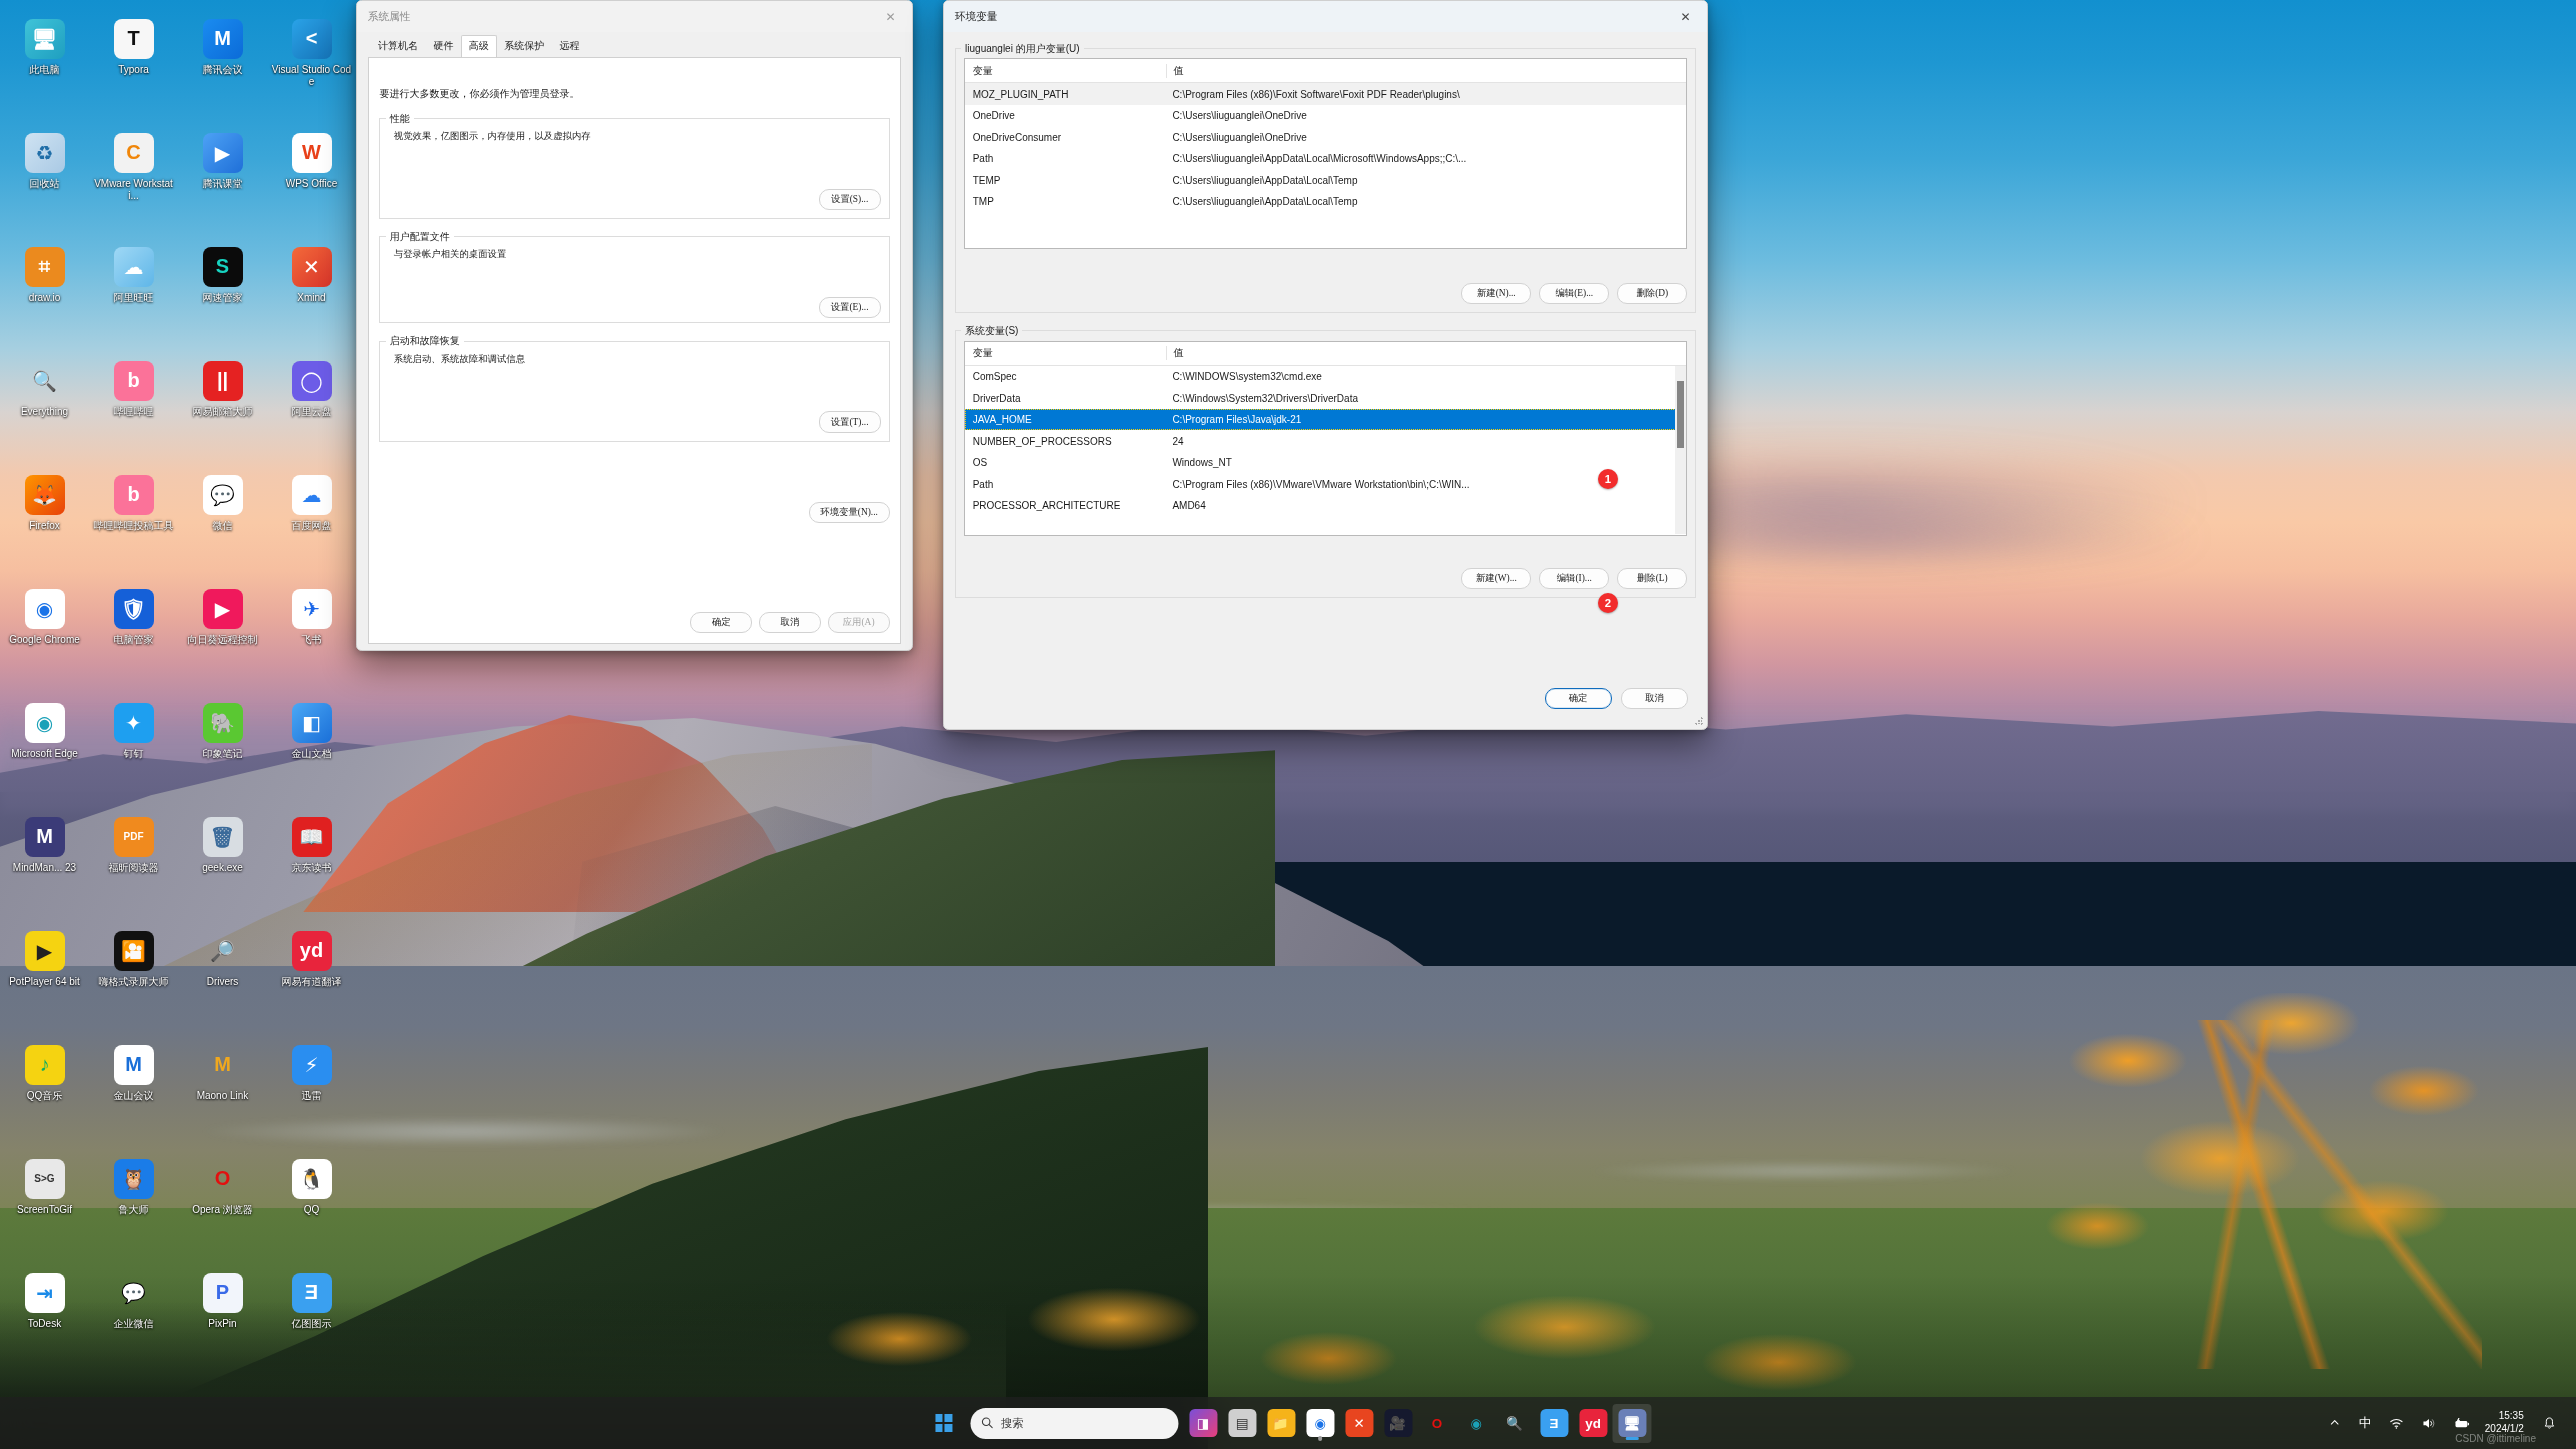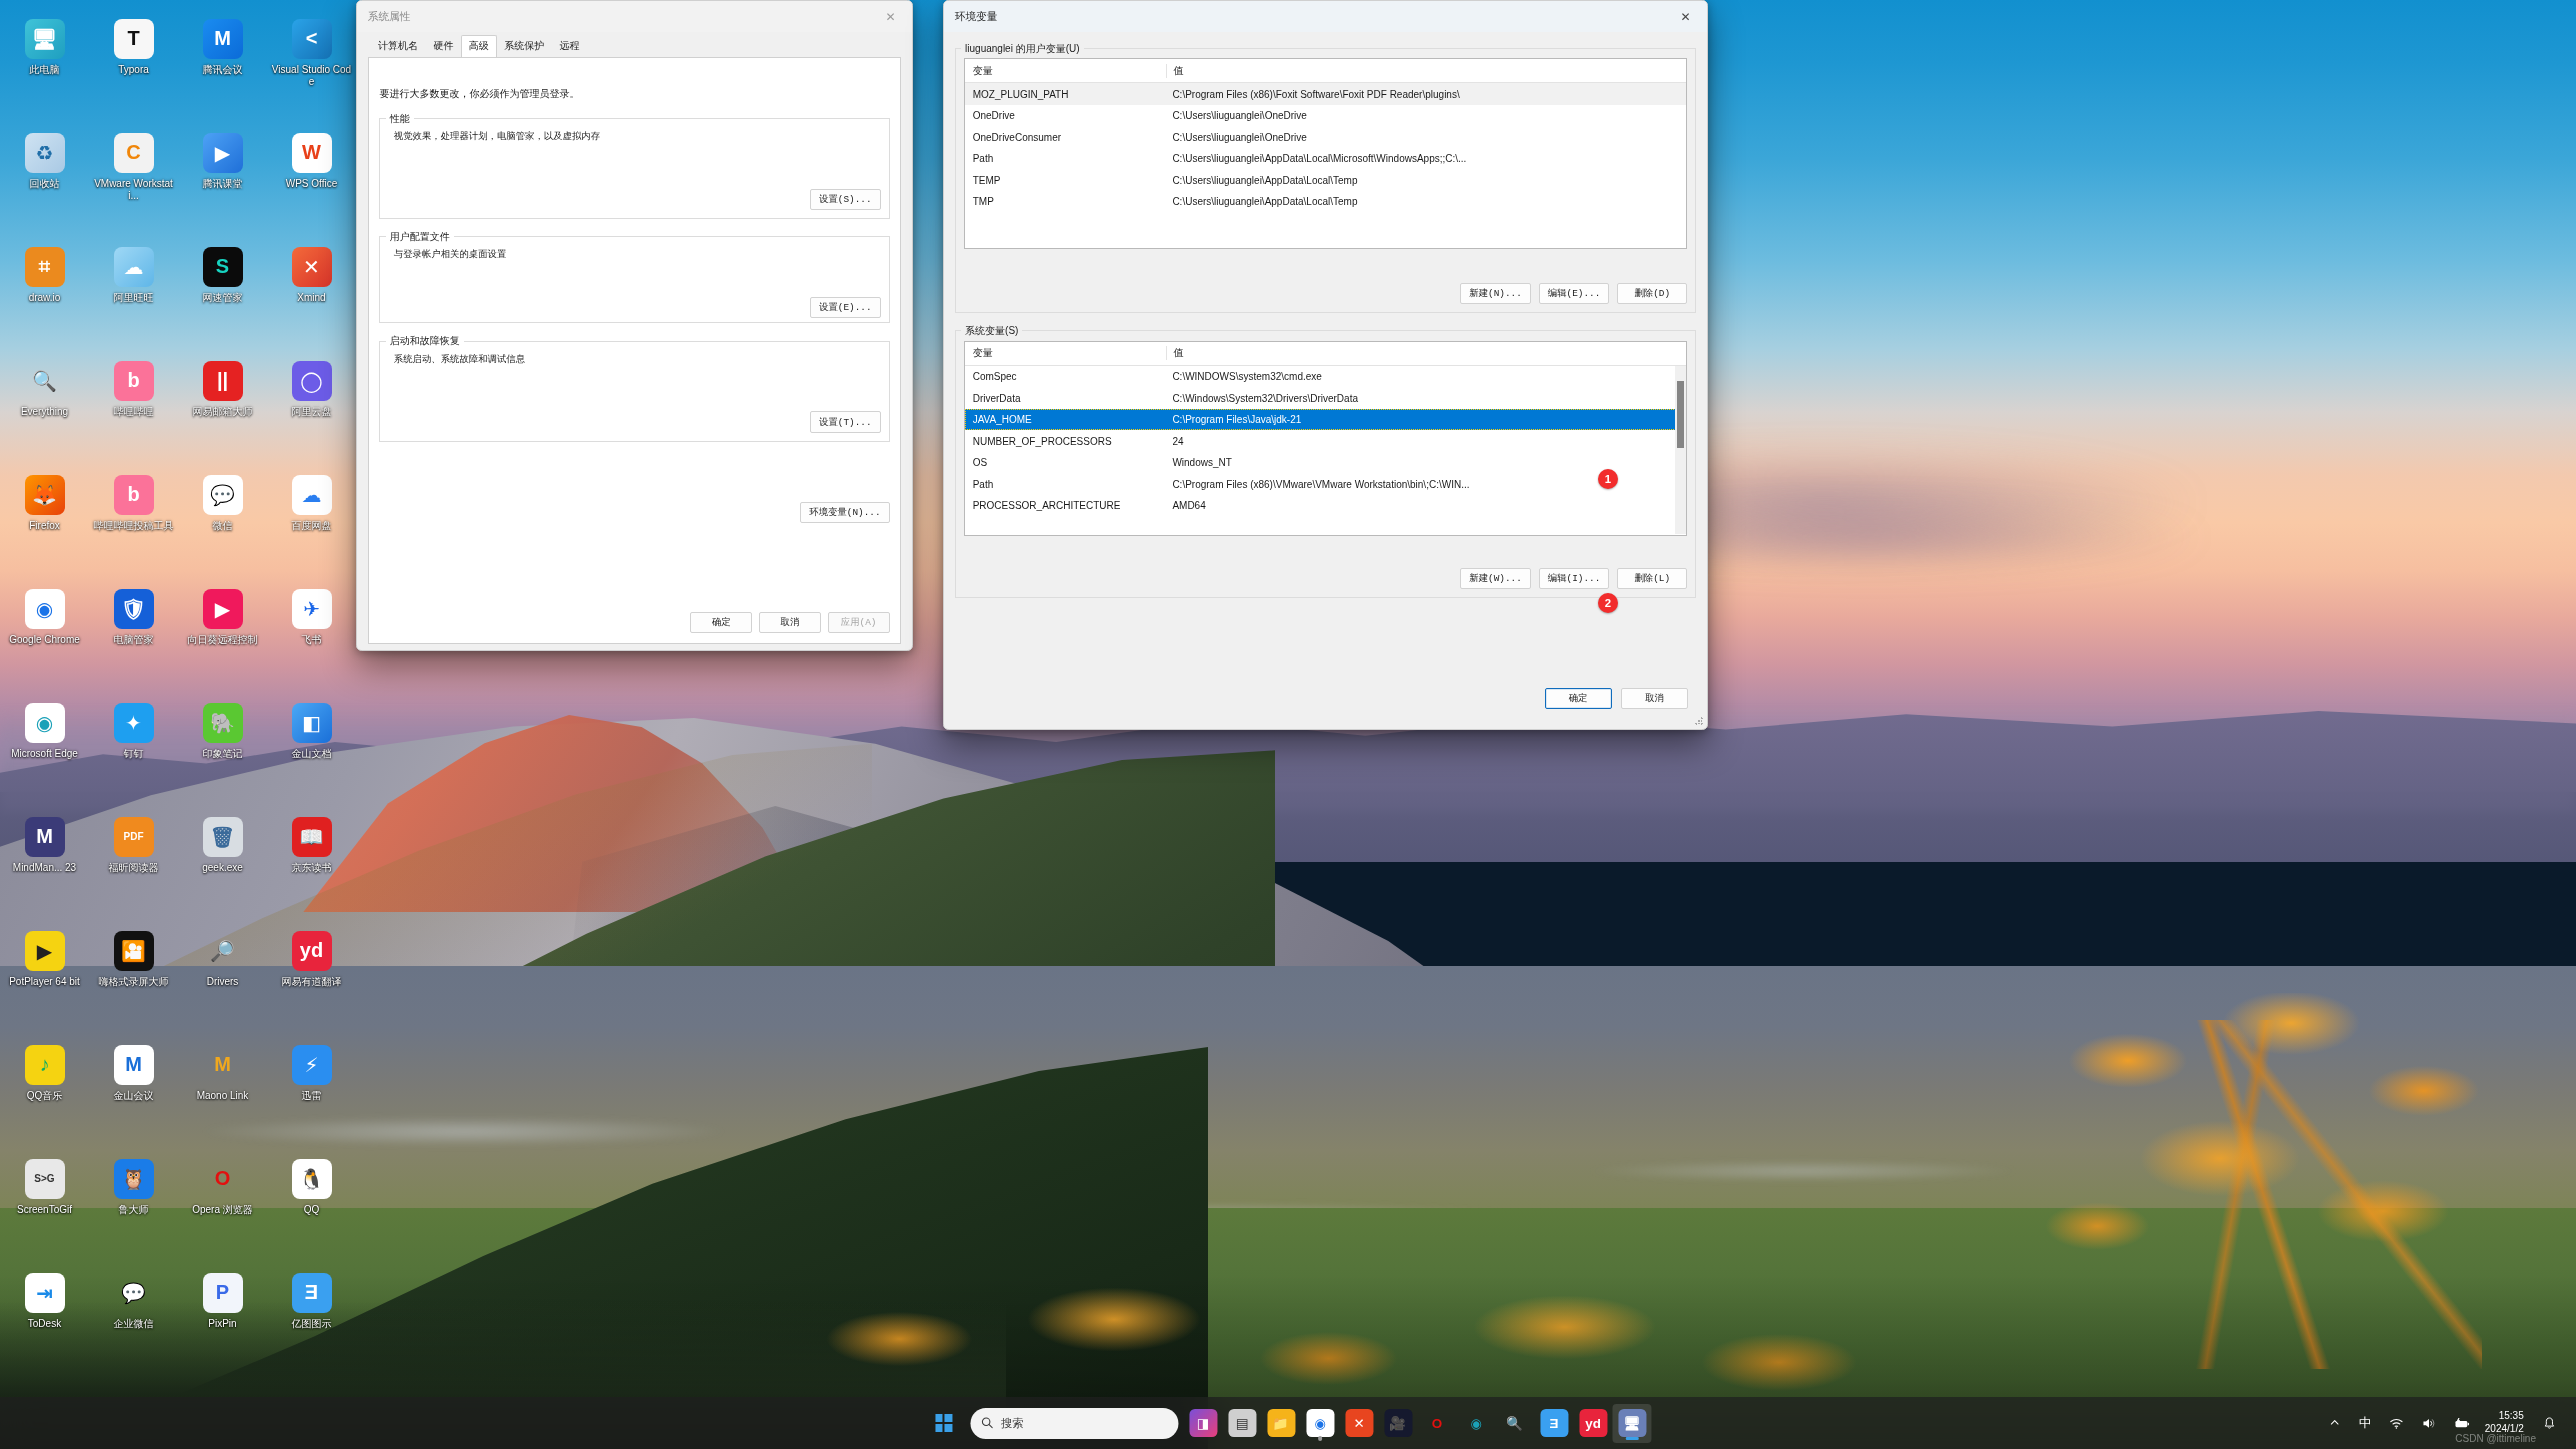--- a/index.html
+++ b/index.html
@@ -209,23 +209,23 @@
   
   .groupbox { position:relative; border:0.7px solid #dcdcdc; margin-top:14.8px; padding:10.7px 9.4px 9.4px 9.4px; }
   .groupbox > .gb-title {
     position:absolute; top:-7.4px; left:5.4px; background:#f0f0f0; padding:0 4px;
     font-size:10px; color:#1a1a1a;
   }
   .gb-desc { font-size:9.4px; color:#222; }
 
   .btn {
     min-width:62px; height:21.5px; padding:0 8px;
-    background:#fdfdfd; border:0.7px solid #d2d2d2; border-radius:2px;
+    background:#fdfdfd; border:0.7px solid #d2d2d2; border-radius:10px;
     font-size:9.4px; color:#1a1a1a; cursor:pointer;
-    font-family:Liberation Mono, monospace;
+    font-family:Liberation Serif, serif;
     display:inline-flex; align-items:center; justify-content:center;
   }
   .btn.default { border:0.7px solid #0f6cbd; box-shadow:inset 0 0 0 0.7px #0f6cbd33; }
   .btn.disabled { color:#a6a6a6; background:#fafafa; cursor:default; }
 
   
   #env-dialog { left:943px; top:0; width:765px; height:730px; }
   .lv {
     background:#fff; border:0.7px solid #b9b9b9; position:relative;
     overflow:hidden; display:flex; flex-direction:column;
@@ -529,21 +529,21 @@
         <div class="tab">硬件</div>
         <div class="tab active">高级</div>
         <div class="tab">系统保护</div>
         <div class="tab">远程</div>
       </div>
     <div style="background:#fff;border:0.7px solid #d0d0d0;border-top:none;padding:12px 10.7px 9.4px 10.7px;height:586px;position:relative;">
       <div style="font-size:10px;color:#1a1a1a;margin-top:17px;">要进行大多数更改，你必须作为管理员登录。</div>
 
       <div class="groupbox" style="background:#fff;margin-top:17.4px;height:101px;">
         <span class="gb-title" style="background:#fff;">性能</span>
-        <div class="gb-desc" style="margin-left:4px;">视觉效果，处理器计划，电脑管家，以及虚拟内存</div>
+        <div class="gb-desc" style="margin-left:4px;">视觉效果，亿图图示，内存使用，以及虚拟内存</div>
         <button class="btn" style="position:absolute;right:8px;bottom:8px;">设置(S)...</button>
       </div>
 
       <div class="groupbox" style="background:#fff;margin-top:17.4px;height:87px;">
         <span class="gb-title" style="background:#fff;">用户配置文件</span>
         <div class="gb-desc" style="margin-left:4px;">与登录帐户相关的桌面设置</div>
         <button class="btn" style="position:absolute;right:8px;bottom:4px;">设置(E)...</button>
       </div>
 
       <div class="groupbox" style="background:#fff;margin-top:17.4px;height:101px;">

